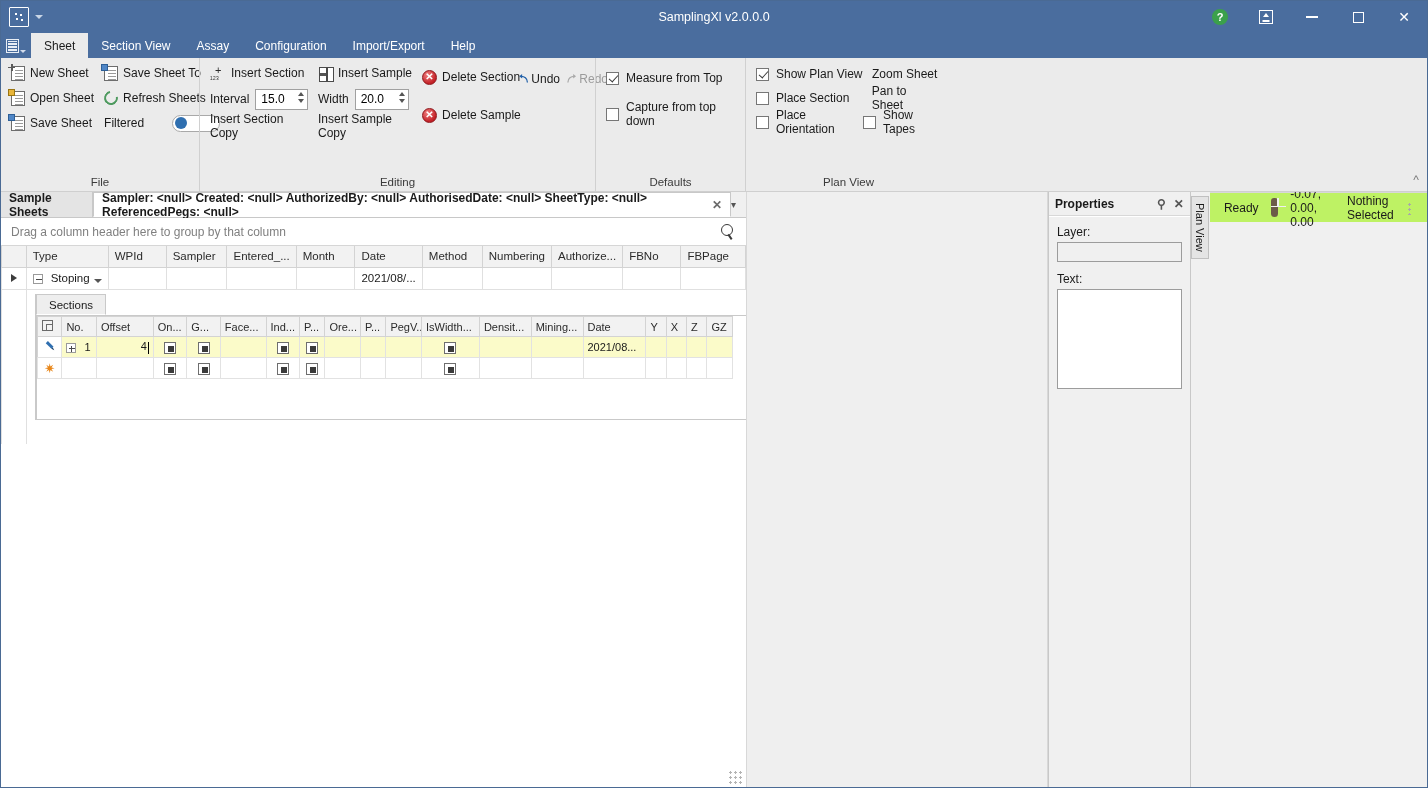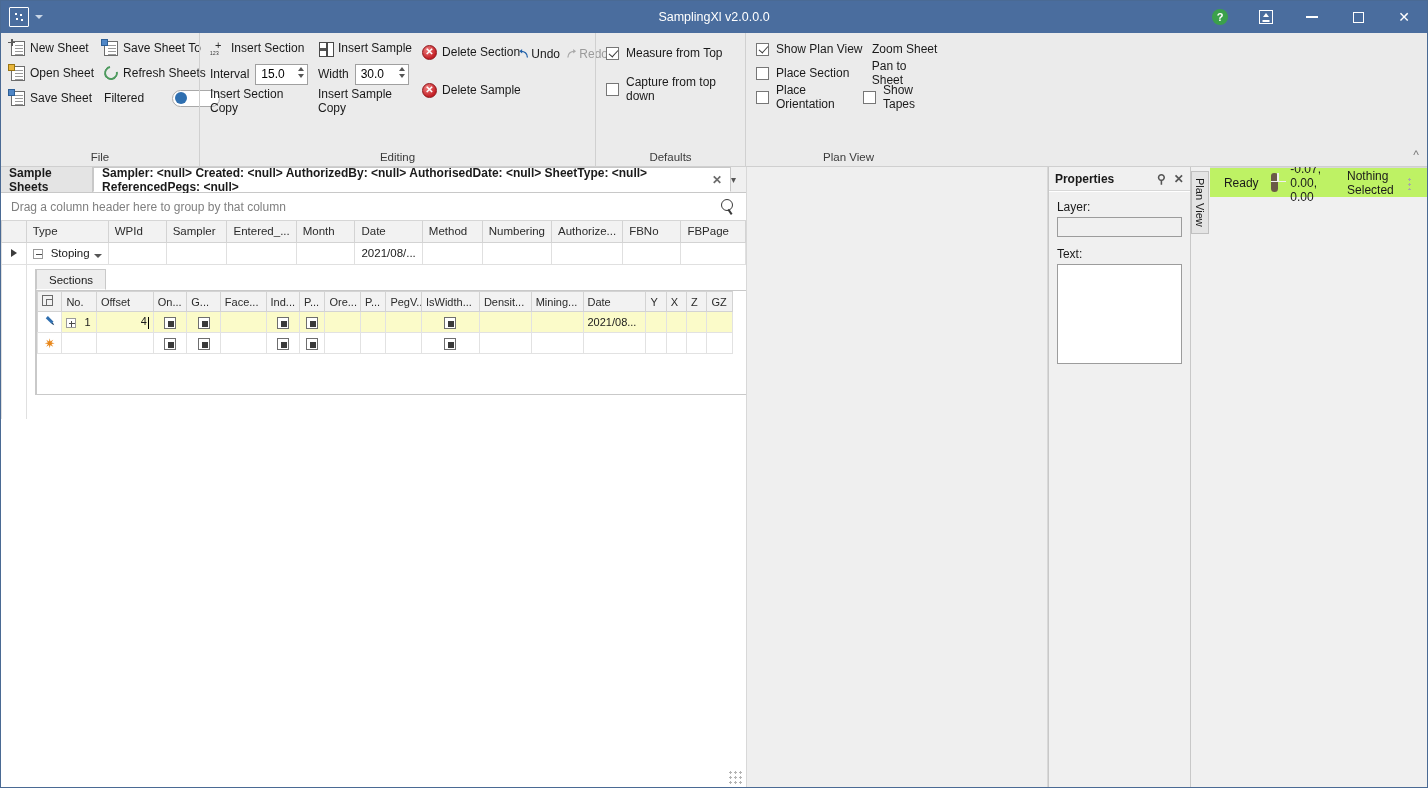--- a/index.html
+++ b/index.html
@@ -675,20 +675,32 @@
       </div>
       <div class="win-btn">
         <span class="max-glyph"></span>
       </div>
       <div class="win-btn close">
         <span>✕</span>
       </div>
     </div>
   </div>
 
+  <div class="tabstrip">
+    <div class="app-menu-btn">
+      <span class="app-menu-ico"></span>
+      <span class="app-menu-caret"></span>
+    </div>
+    <div class="ribbon-tab active">Sheet</div>
+    <div class="ribbon-tab">Section View</div>
+    <div class="ribbon-tab">Assay</div>
+    <div class="ribbon-tab">Configuration</div>
+    <div class="ribbon-tab">Import/Export</div>
+    <div class="ribbon-tab">Help</div>
+  </div>
 
   <div class="ribbon">
 
     <div class="rgroup" style="width:198px;">
       <div class="rgroup-body">
         <div class="rcol">
           <div class="ritem">
             <span class="ico-sheet">
                 <span class="badge badge-plus"></span>
               </span>
@@ -749,21 +761,21 @@
           <div class="plain-lbl">Insert Section Copy</div>
         </div>
         <div class="rcol" style="width:110px;">
           <div class="ritem">
             <span class="ico-insert-sample"></span>
             <span>Insert Sample</span>
           </div>
           <div class="spin-row">
             <span class="spin-label">Width</span>
             <span class="spin-box">
-              <span>30.0</span>
+              <span>20.0</span>
               <span class="spin-arrows">
                   <i class="up"></i>
                   <i class="dn"></i>
                 </span>
             </span>
           </div>
           <div class="plain-lbl">Insert Sample Copy</div>
         </div>
         <div class="rcol" style="width:98px; padding-top:4px;">
           <div class="ritem">

